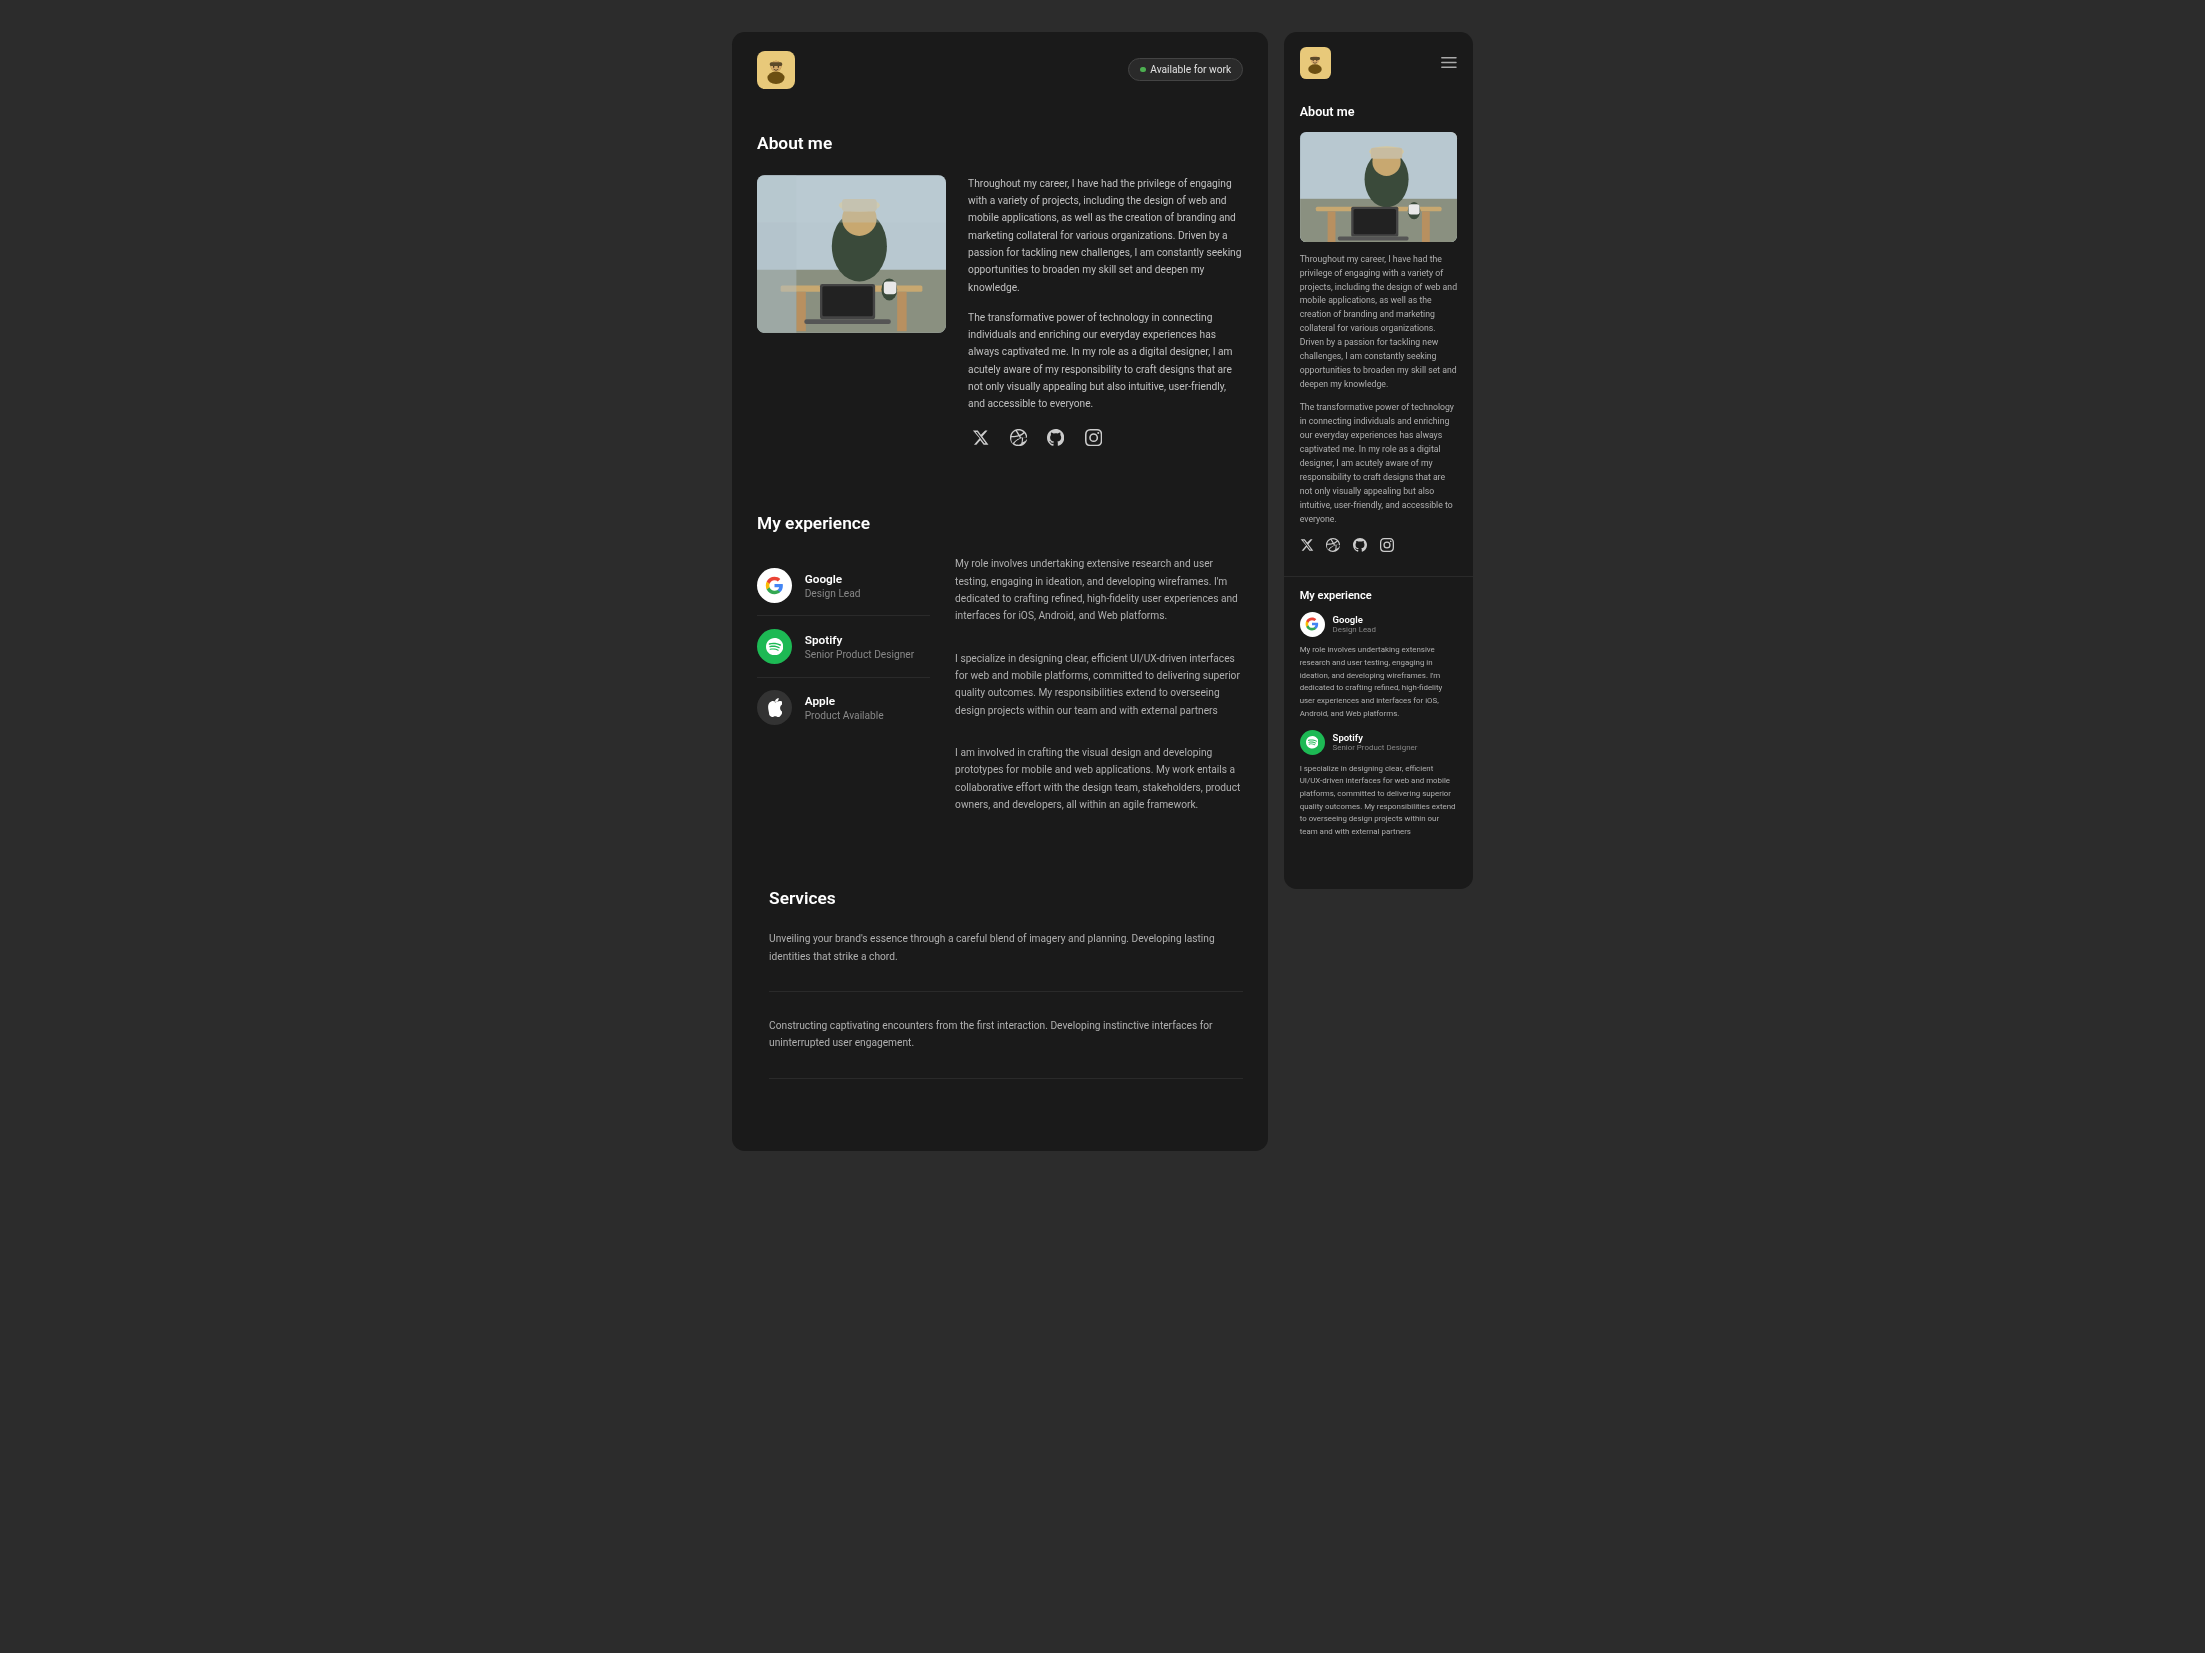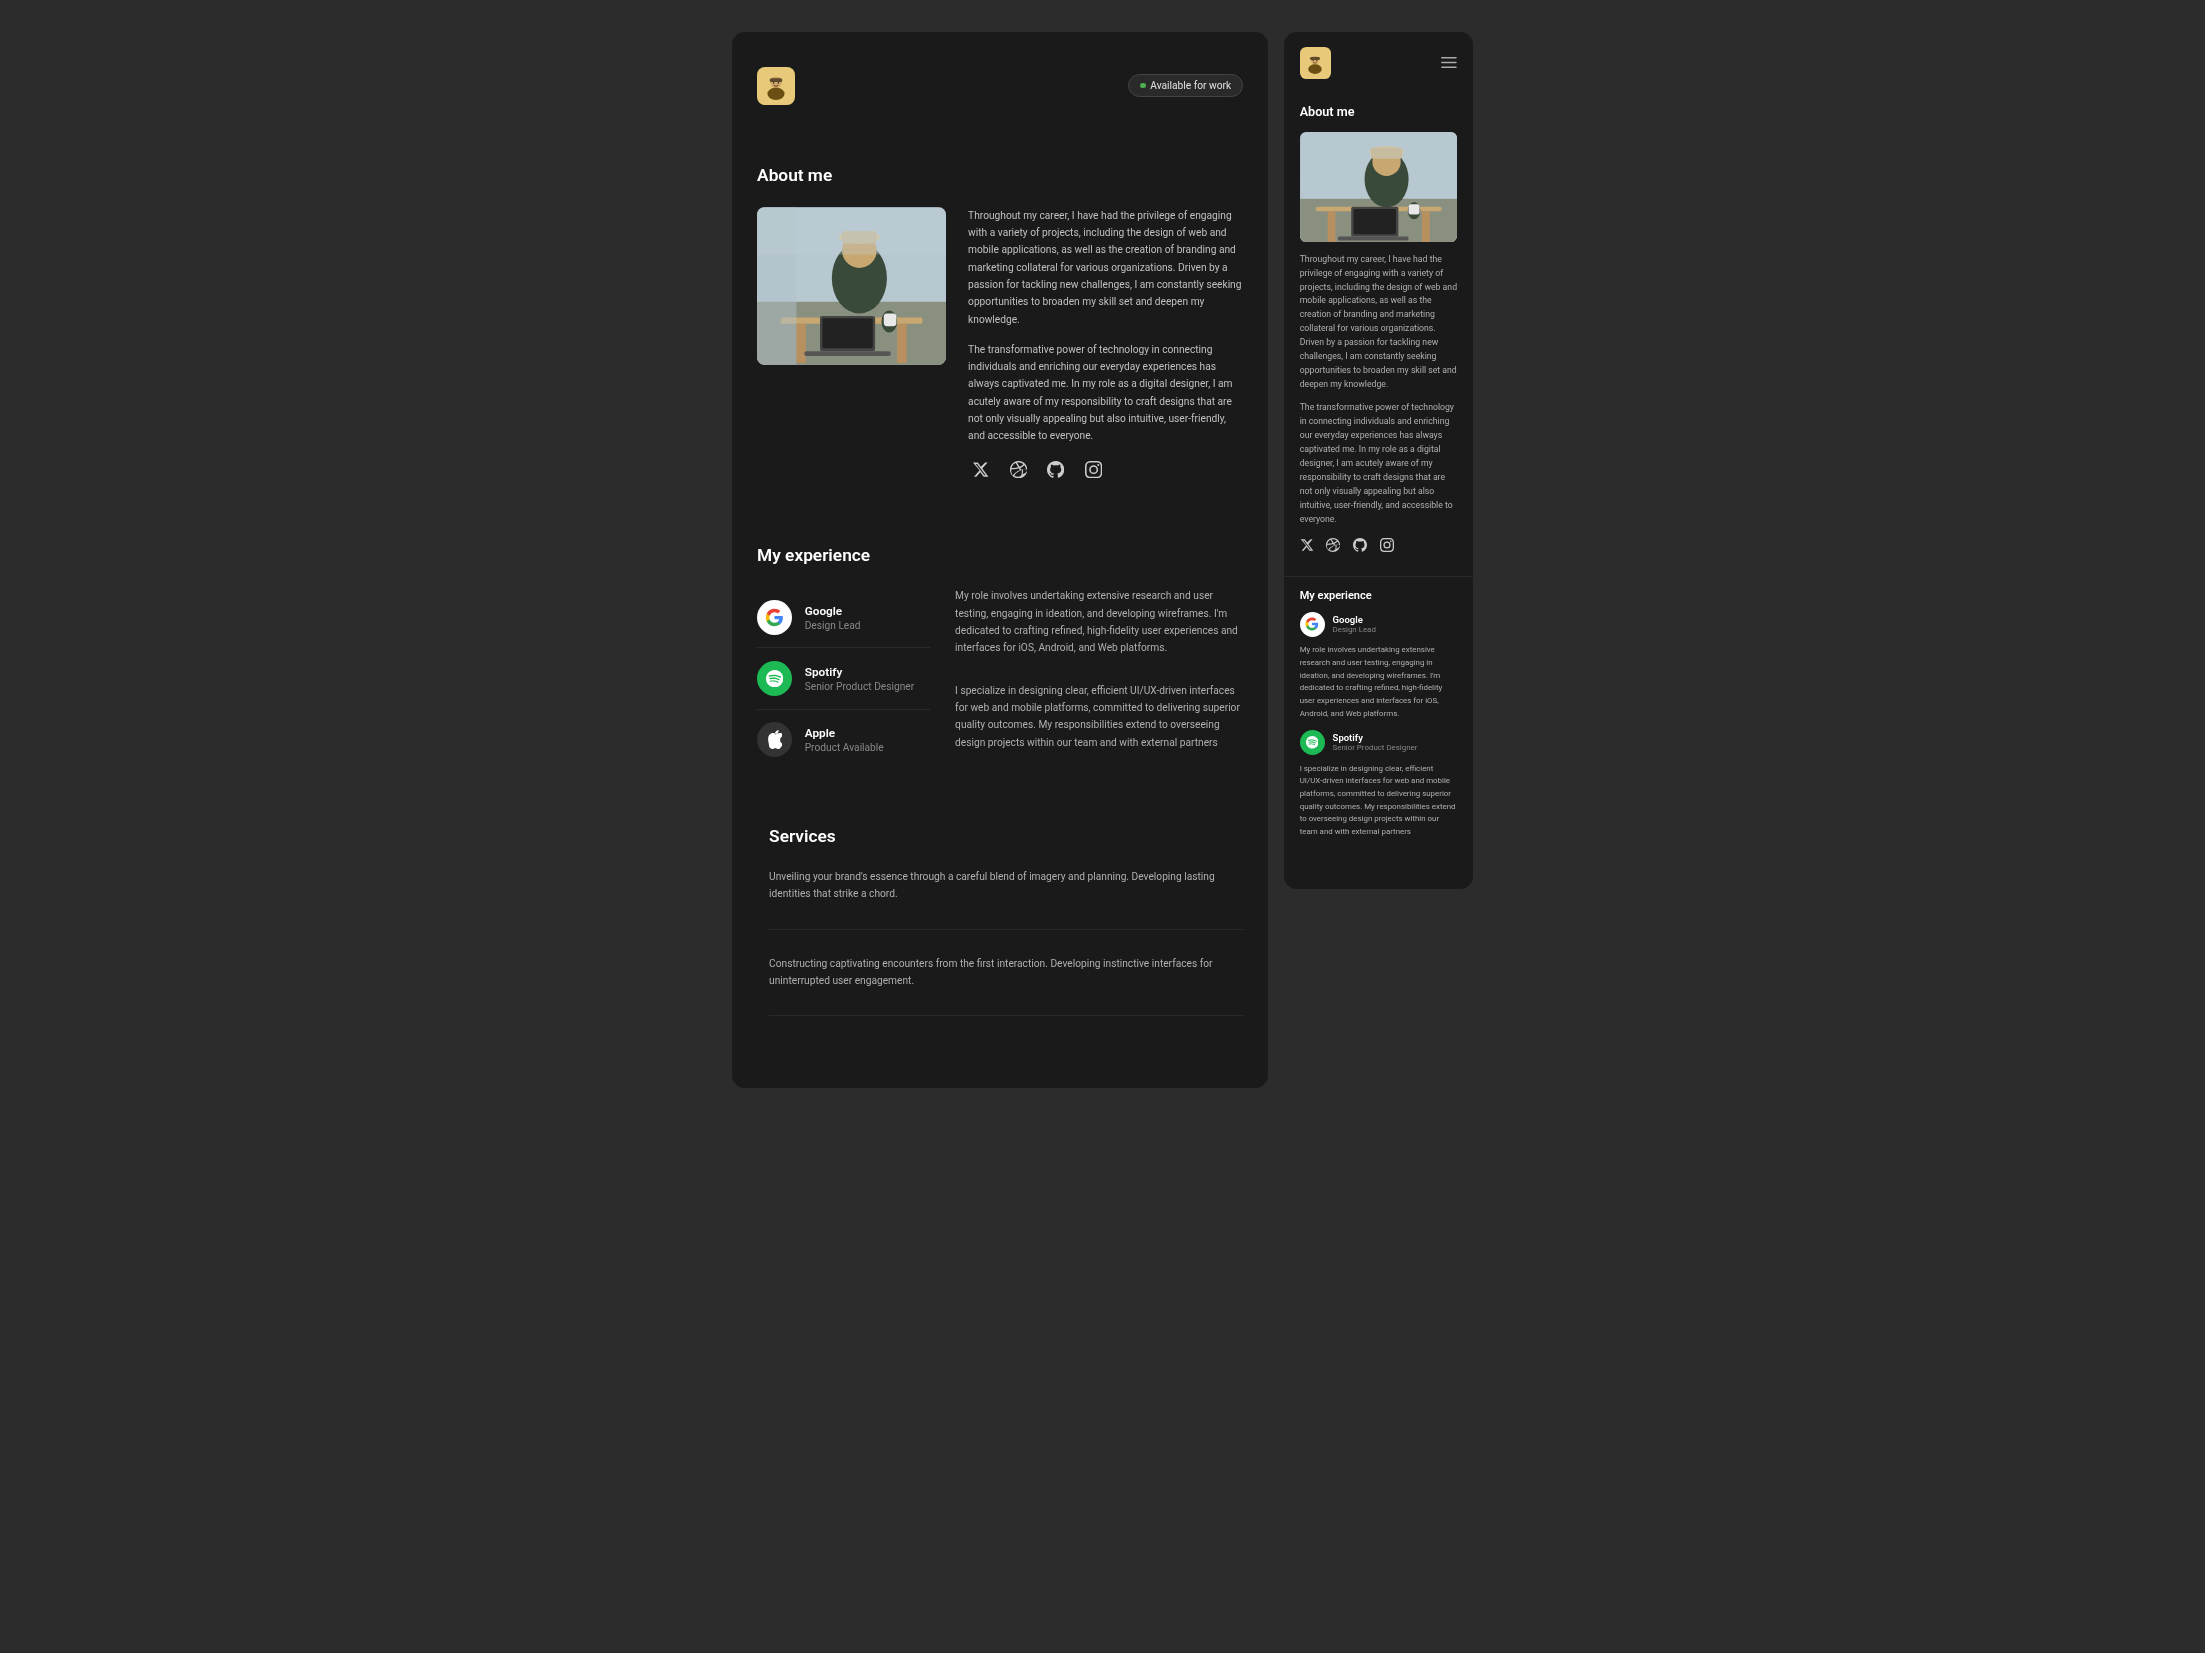--- a/index.html
+++ b/index.html
@@ -21,21 +21,21 @@
       width: 536px;
       min-height: 756px;
       padding: 0 0 47px 0;
       flex-shrink: 0;
     }
 
     .main-header {
       display: flex;
       align-items: center;
       justify-content: space-between;
-      padding: 35px 25px;
+      padding: 19px 25px;
     }
 
     .avatar-box {
       width: 38px;
       height: 38px;
       border-radius: 7.9px;
       background: #e8c97a;
       overflow: hidden;
       display: flex;
       align-items: center;
@@ -456,20 +456,21 @@
           <div class="exp-info">
             <div class="exp-company">Apple</div>
             <div class="exp-role">Product Available</div>
           </div>
         </div>
       </div>
 
       <div class="exp-descriptions">
         <p class="exp-desc">My role involves undertaking extensive research and user testing, engaging in ideation, and developing wireframes. I'm dedicated to crafting refined, high-fidelity user experiences and interfaces for iOS, Android, and Web platforms.</p>
         <p class="exp-desc">I specialize in designing clear, efficient UI/UX-driven interfaces for web and mobile platforms, committed to delivering superior quality outcomes. My responsibilities extend to overseeing design projects within our team and with external partners</p>
+        <p class="exp-desc">I am involved in crafting the visual design and developing prototypes for mobile and web applications. My work entails a collaborative effort with the design team, stakeholders, product owners, and developers, all within an agile framework.</p>
       </div>
     </div>
   </div>
 
   <div class="section" style="margin-top: 25px; margin-left: 12px;">
     <div class="section-title">Services</div>
     <div class="services-layout">
       <div class="services-right">
         <p class="service-desc">Unveiling your brand's essence through a careful blend of imagery and planning. Developing lasting identities that strike a chord.</p>
         <p class="service-desc">Constructing captivating encounters from the first interaction. Developing instinctive interfaces for uninterrupted user engagement.</p>

